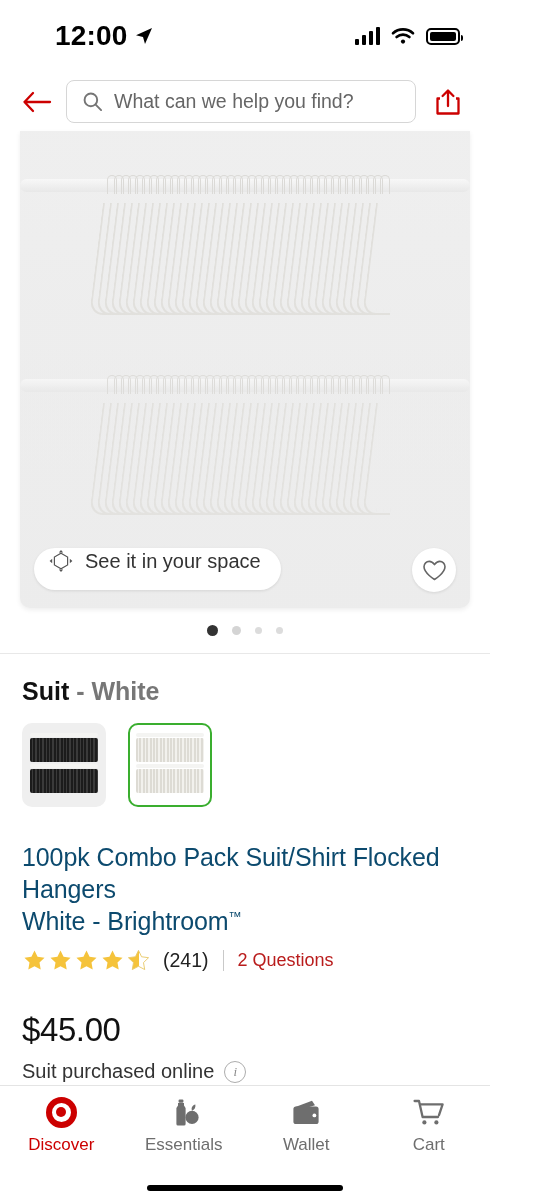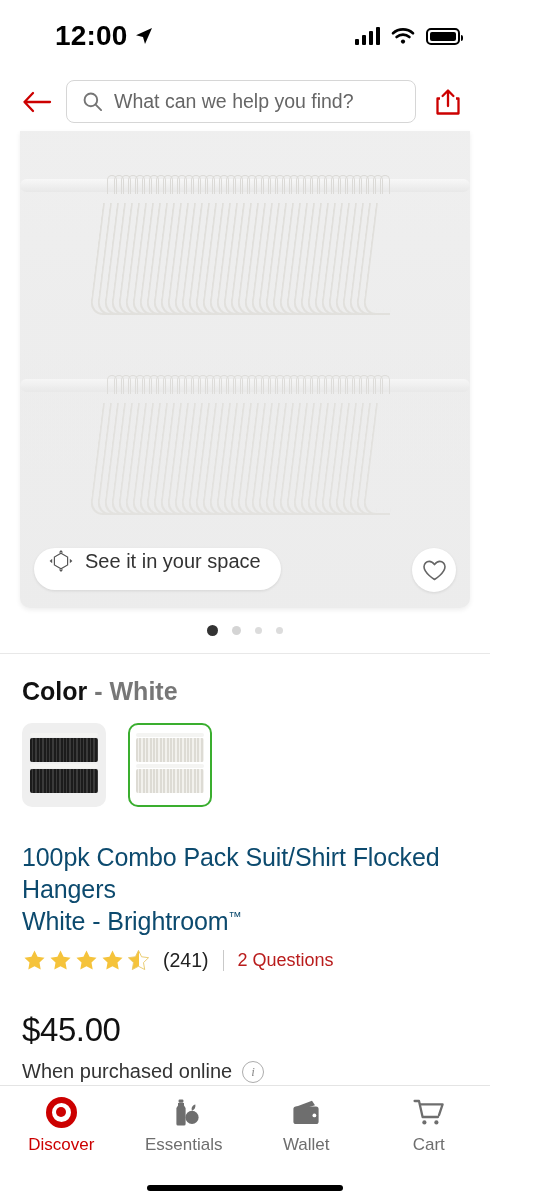--- a/index.html
+++ b/index.html
@@ -311,21 +311,21 @@
       <span class="dot d1"></span>
       <span class="dot d2"></span>
       <span class="dot d3"></span>
     </div>
   </div>
 
   <div class="divider"></div>
 
   <div class="section">
     <div class="color-head">
-      <span>Color</span>
+      <span>Suit</span>
       <span class="muted">-</span>
       <span class="muted">White</span>
     </div>
     <div class="swatches">
       <div class="swatch">
         <div class="sw-row dark">
             <span class="sw-bar"></span>
           </div>
         <div class="sw-row dark">
             <span class="sw-bar"></span>
@@ -370,21 +370,21 @@
           <path d="M12 2.3l2.95 6.1 6.7.92-4.86 4.7 1.17 6.68L12 17.52 6.04 20.7l1.17-6.68L2.35 9.32l6.7-.92z" fill="url(#halfg)" stroke="#e8c96a" stroke-width=".9"></path>
         </svg>
       </span>
       <span class="rcount">(241)</span>
       <span class="vsep"></span>
       <span class="qlink">2 Questions</span>
     </div>
 
     <div class="price">$45.00</div>
     <div class="purchase">
-      <span class="purchase-txt">When purchased online</span>
+      <span class="purchase-txt">Suit purchased online</span>
       <span class="info-ico">i</span>
     </div>
   </div>
 
   <div class="spacer"></div>
 
   <div class="tabbar">
     <div class="tabs">
       <div class="tab active">
         <span class="tab-ico">

